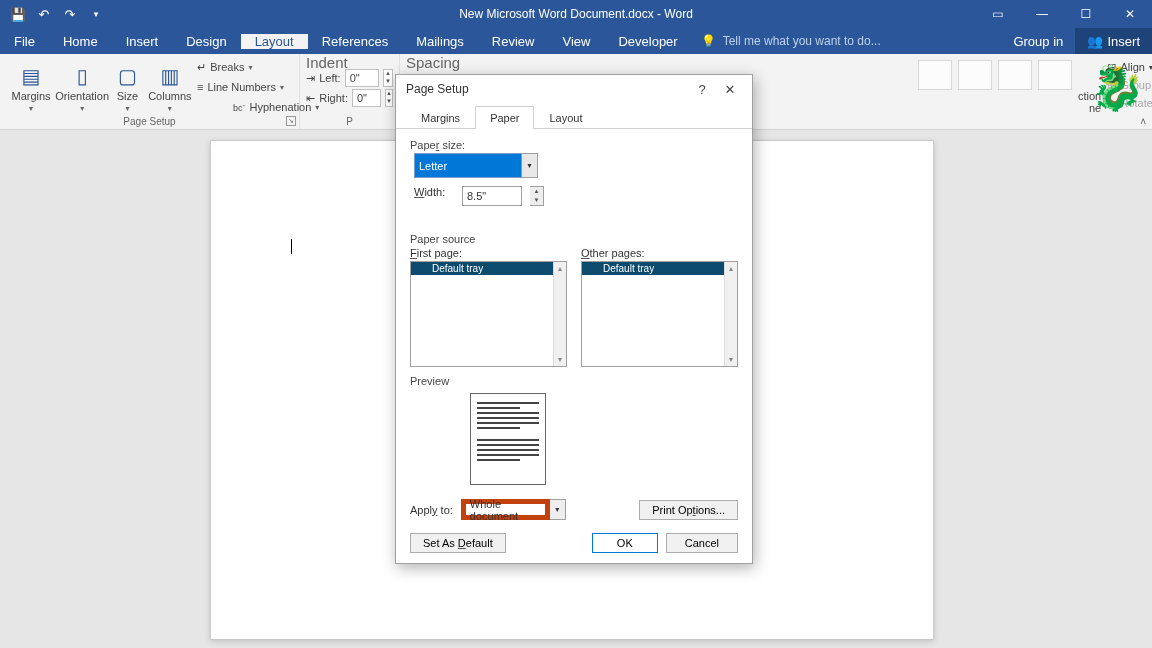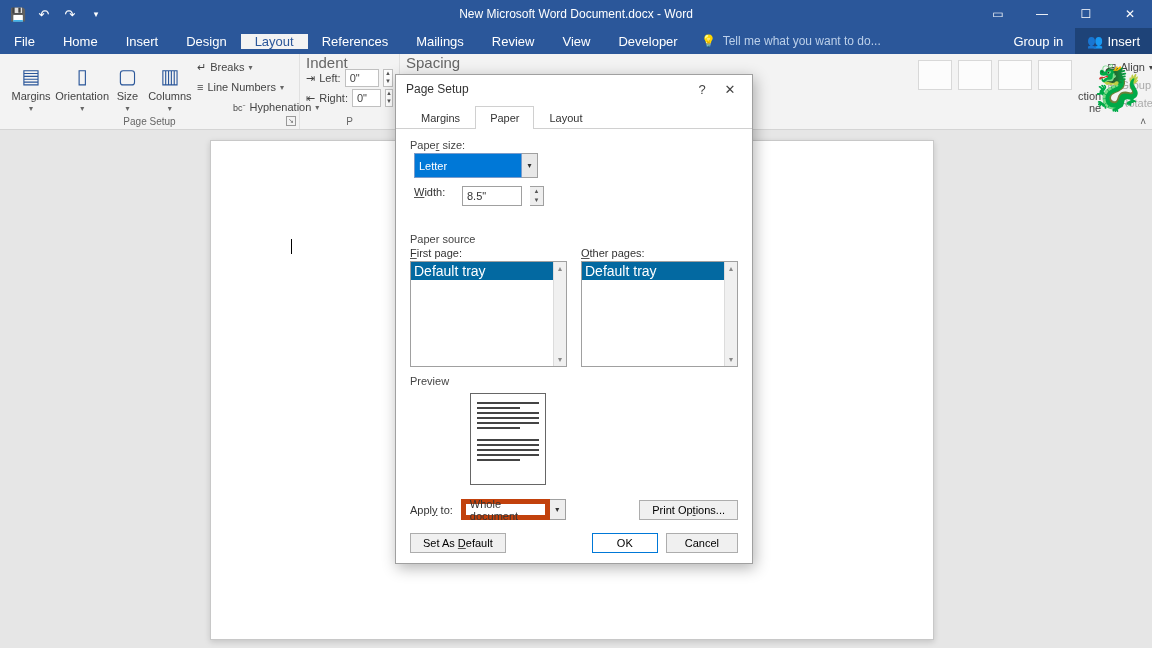--- a/index.html
+++ b/index.html
@@ -68,21 +68,21 @@
 .dimrow { display: flex; gap: 8px; margin-top: 8px; }
 .dimrow .lbl { width: 40px; }
 .dimrow .nval { width: 60px; height: 20px; border: 1px solid #a0a0a0; padding: 0 4px; display: flex; align-items: center; background: #fff; }
 .dimrow .nspin { width: 14px; height: 20px; border: 1px solid #a0a0a0; border-left: none; background: #eee; display: flex; flex-direction: column; }
 .dimrow .nspin div { flex:1; font-size:6px; text-align:center; color:#555; line-height:8px; }
 .trays { display: flex; gap: 14px; margin-top: 2px; }
 .tray-col { flex: 1; display: flex; flex-direction: column; }
 .tray-label { font-size: 11px; margin-bottom: 2px; }
 .tray-list { height: 106px; border: 1px solid #a0a0a0; background: #fff; display: flex; }
 .tray-list .items { flex: 1; }
-.tray-list .sel { background: #0369a1; color: #fff; padding: 1px 3px; font-size: 14px; }
+.tray-list .sel { background: #0c4a6e; color: #fff; padding: 1px 21px; font-size: 10px; }
 .tray-list .sb { width: 13px; background: #f0f0f0; border-left: 1px solid #dcdcdc; display:flex; flex-direction:column; justify-content:space-between; align-items:center; font-size:8px; color:#888; padding:2px 0;}
 .preview-box { width: 76px; height: 92px; border: 1px solid #666; margin: 6px 0 0 60px; background: #fff; padding: 8px 6px; display: flex; flex-direction: column; gap: 3px; }
 .preview-box .pl { height: 2px; background: #444; }
 .preview-box .pl.s { width: 70%; }
 .apply-row { display: flex; align-items: center; gap: 8px; margin-top: 14px; }
 .apply-row .combo2 { width: 105px; height: 21px; display:flex; }
 .apply-row .combo2 .cv { flex:1; border:5px solid #c2410c; padding:4px 4px; display:flex; align-items:center; }
 .apply-row .combo2 .cb { width:16px; border:1px solid #a0a0a0; border-left:none; background:#eee; display:flex; align-items:center; justify-content:center; font-size:8px; }
 .btn-std { border: 1px solid #adadad; background: #f0f0f0; padding: 3px 12px; font-size: 11px; }
 .btn-default { border: 1px solid #0078d7; background:#fff; padding: 3px 24px; font-size: 11px; }

